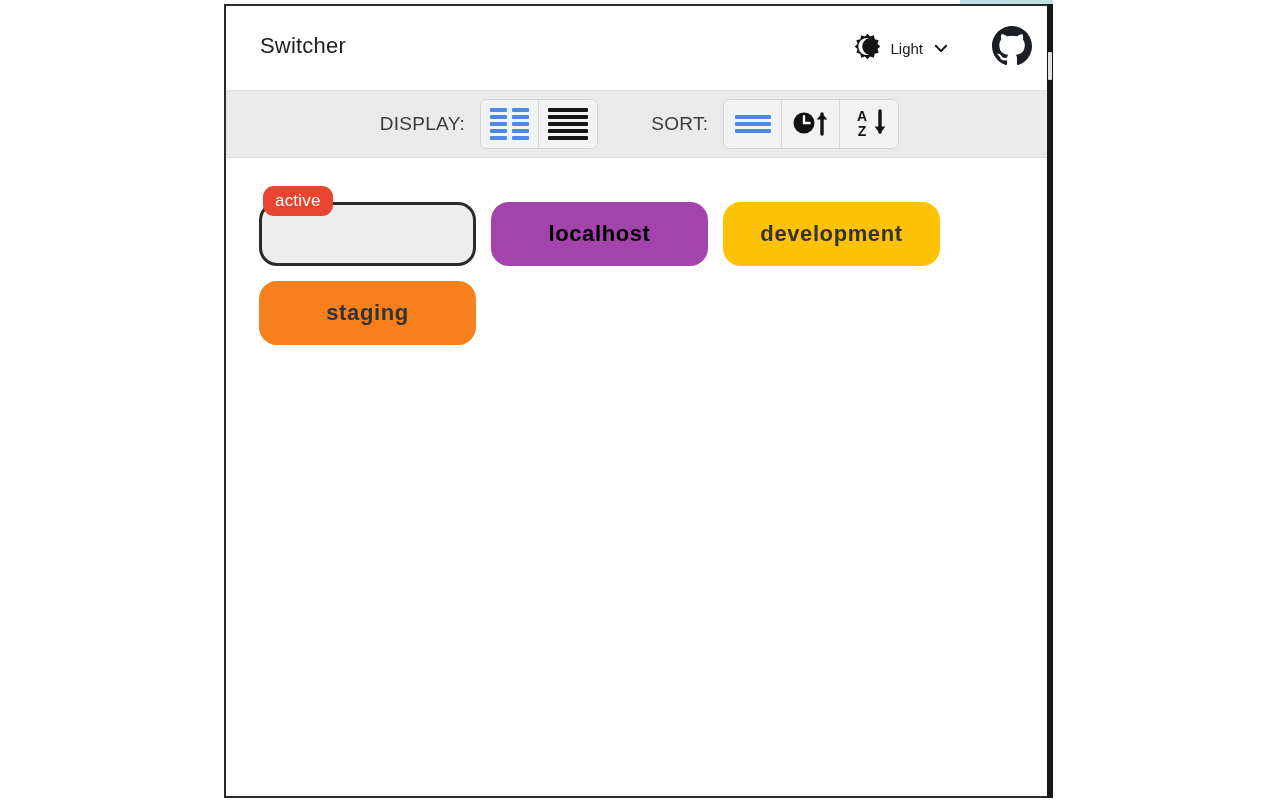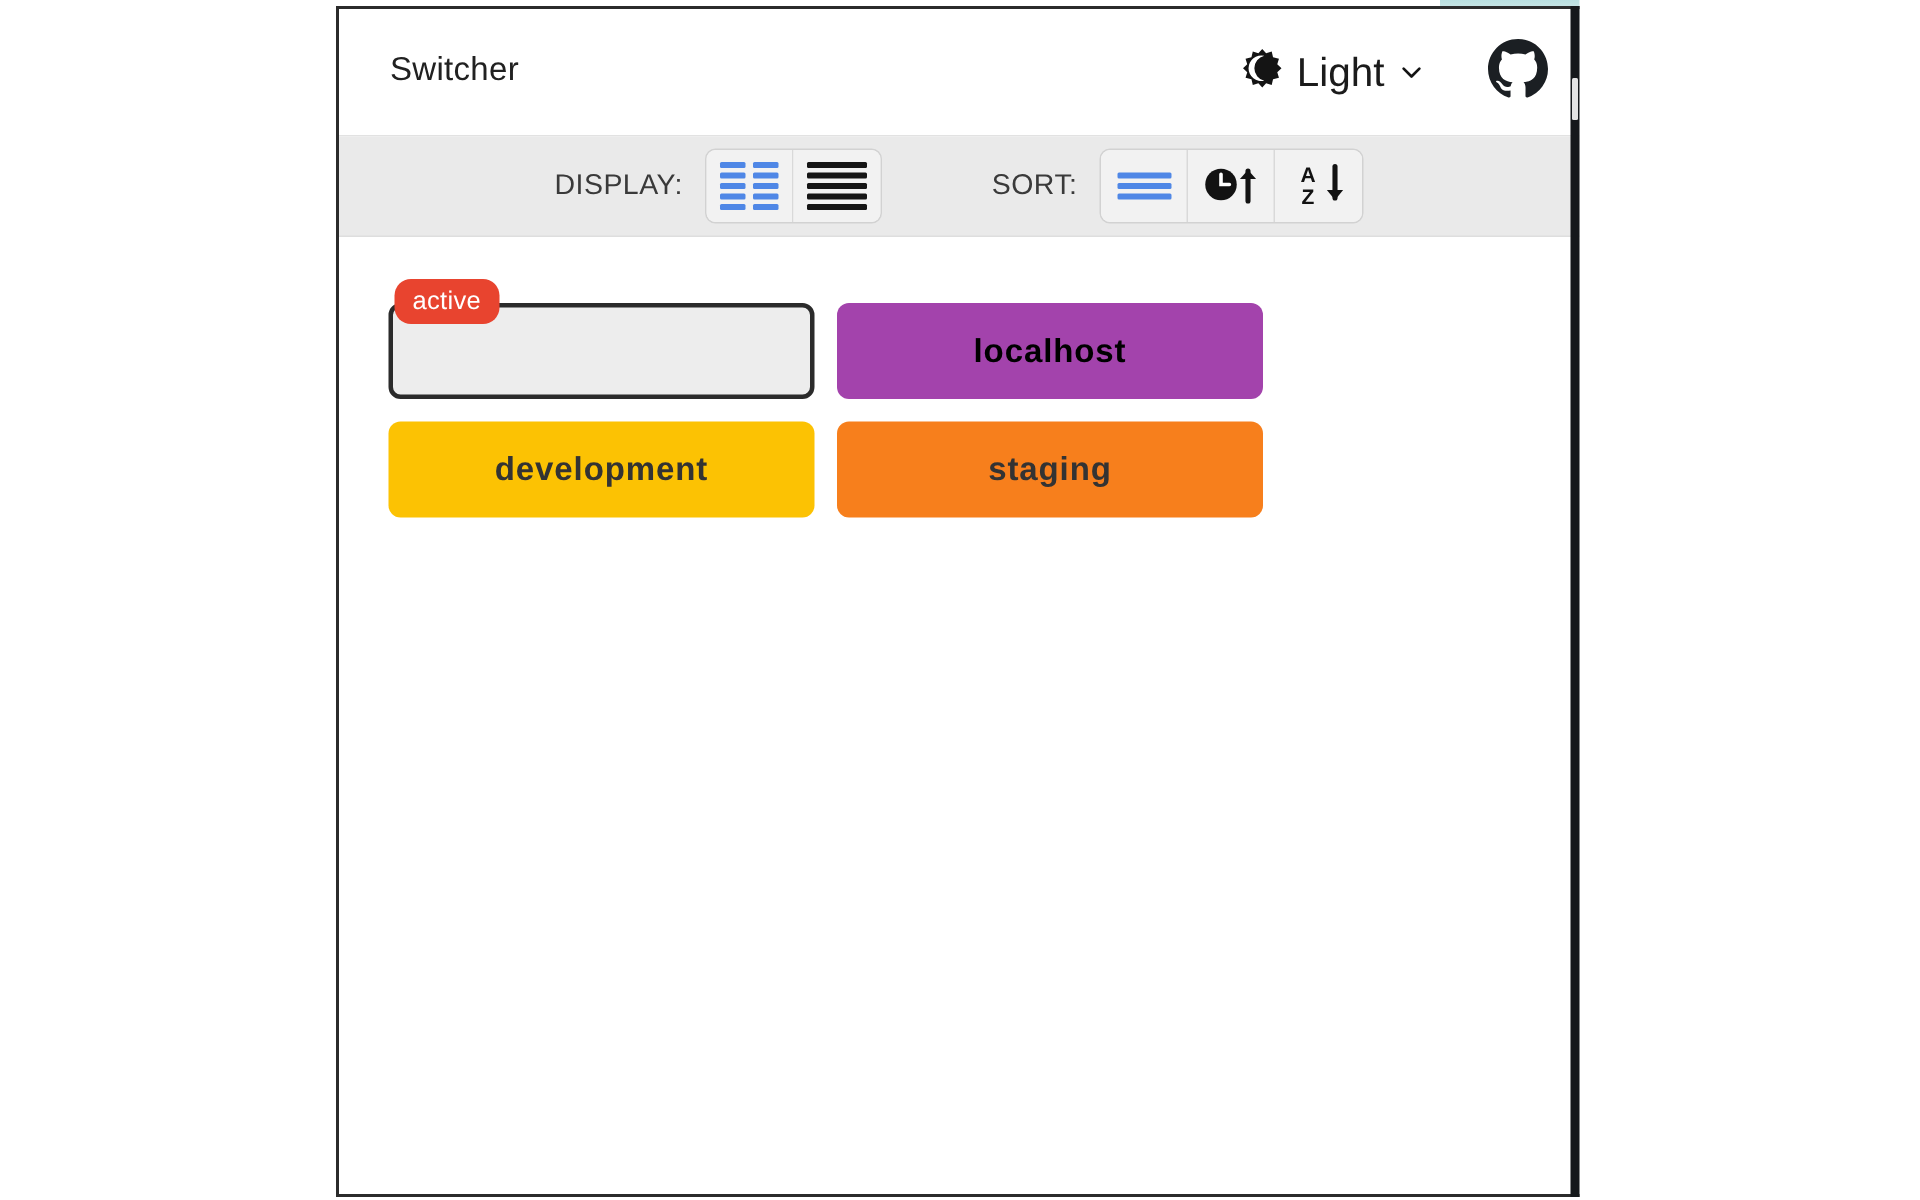--- a/index.html
+++ b/index.html
@@ -106,21 +106,21 @@
   .theme-select {
     display: flex;
     align-items: center;
     gap: 9px;
     padding: 0 8px;
     cursor: pointer;
     margin-right: 34px;
     user-select: none;
   }
   .theme-label {
-    font-size: 27px;
+    font-size: 15px;
     color: #1b1b1b;
   }
   .chevron {
     display: inline-block;
     width: 18px;
     height: 18px;
   }
 
   .gh-link {
     display: flex;
@@ -130,21 +130,21 @@
   }
 
   
   .toolbar {
     height: 67px;
     background: #eaeaea;
     border-bottom: 1px solid #dedede;
     display: flex;
     align-items: center;
     justify-content: center;
-    gap: 10px;
+    gap: 0;
     box-sizing: border-box;
   }
 
   .tb-group {
     display: flex;
     align-items: center;
   }
   .tb-label {
     font-size: 19px;
     color: #3a3a3a;
@@ -200,23 +200,23 @@
   }
   .card-grid {
     display: flex;
     flex-wrap: wrap;
     gap: 15px;
     width: 775px;
   }
 
   .card {
     position: relative;
-    width: 284px;
+    width: 217px;
     height: 64px;
-    border-radius: 8px;
+    border-radius: 18px;
     display: flex;
     align-items: center;
     justify-content: center;
     font-size: 22px;
     font-weight: bold;
     letter-spacing: 0.6px;
     cursor: pointer;
     box-sizing: border-box;
     user-select: none;
   }

